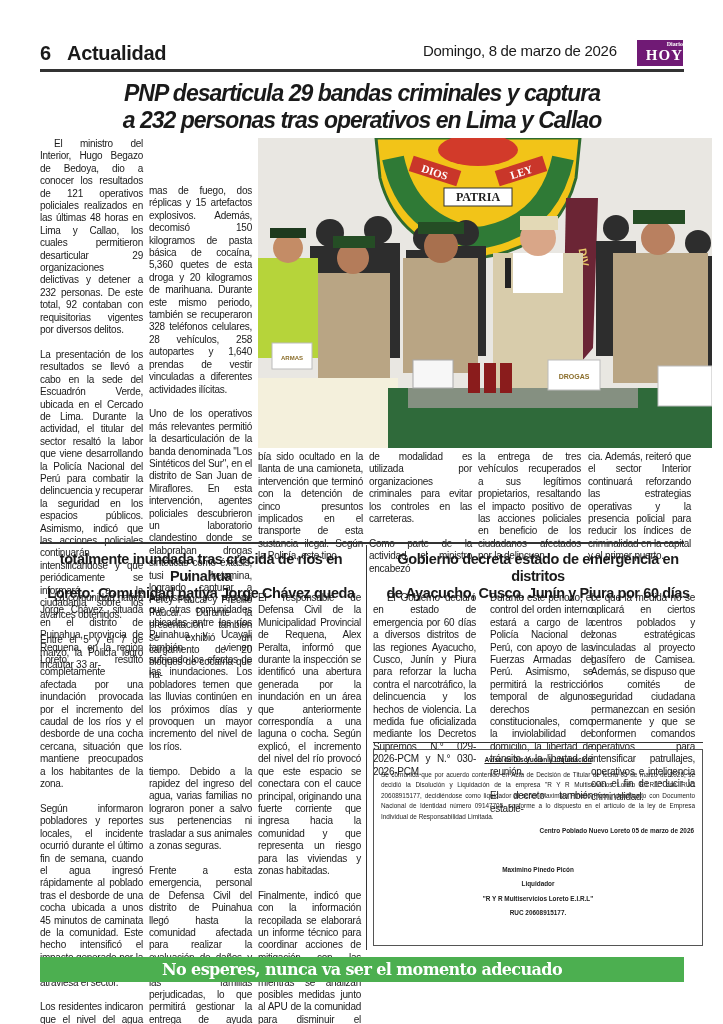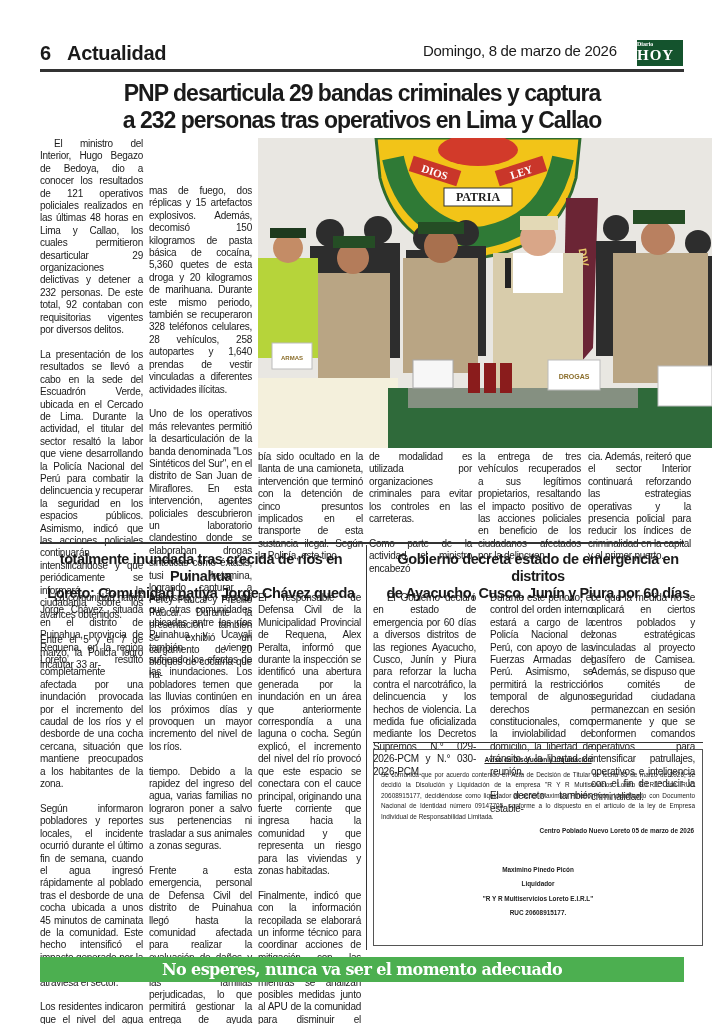--- a/index.html
+++ b/index.html
@@ -3,25 +3,25 @@
 <meta charset="utf-8">
 <style>
   * { box-sizing: border-box; margin: 0; padding: 0; }
   html, body { width: 723px; height: 1024px; background: #ffffff; overflow: hidden; }
   body { font-family: "Liberation Sans", sans-serif; color: #1a1a1a; position: relative; }
 
   .header { position: absolute; left: 40px; top: 38px; width: 644px; height: 34px; border-bottom: 3px solid #333; }
   .page-num { position: absolute; left: 0; top: 4px; font-size: 20px; font-weight: bold; }
   .section { position: absolute; left: 27px; top: 4px; font-size: 20px; font-weight: bold; letter-spacing: -0.3px; }
   .date { position: absolute; left: 383px; top: 4px; font-size: 15px; letter-spacing: -0.3px; }
-  .logo { position: absolute; left: 597px; top: 2px; width: 46px; height: 26px; background: #14532d; color: #fff; text-align: left; }
+  .logo { position: absolute; left: 597px; top: 2px; width: 46px; height: 26px; background: #701a75; color: #fff; text-align: right; }
   .logo .l1 { font-family: "Liberation Serif", serif; font-size: 6px; font-weight: bold; line-height: 8px; display: block; }
   .logo .l2 { font-family: "Liberation Serif", serif; font-size: 15px; font-weight: bold; line-height: 15px; display: block; letter-spacing: 1px; }
 
-  .main-title { position: absolute; left: 40px; top: 80px; width: 644px; text-align: center; font-size: 23px; font-weight: bold; line-height: 27px; letter-spacing: -1px; }
+  .main-title { position: absolute; left: 40px; top: 80px; width: 644px; text-align: center; font-size: 23px; font-weight: bold; line-height: 27px; letter-spacing: -1px; font-style: italic; }
 
   .col { position: absolute; font-size: 10px; line-height: 12.4px; letter-spacing: -0.25px; text-align: justify; }
   .col p { margin-bottom: 12.4px; text-indent: 0; }
   .col p.ind { text-indent: 14px; }
   .col p:last-child { margin-bottom: 0; }
 
   .photo { position: absolute; left: 258px; top: 138px; width: 454px; height: 310px; overflow: hidden; background: #ece9e3; }
 
   .rule { position: absolute; background: #333; }
 

